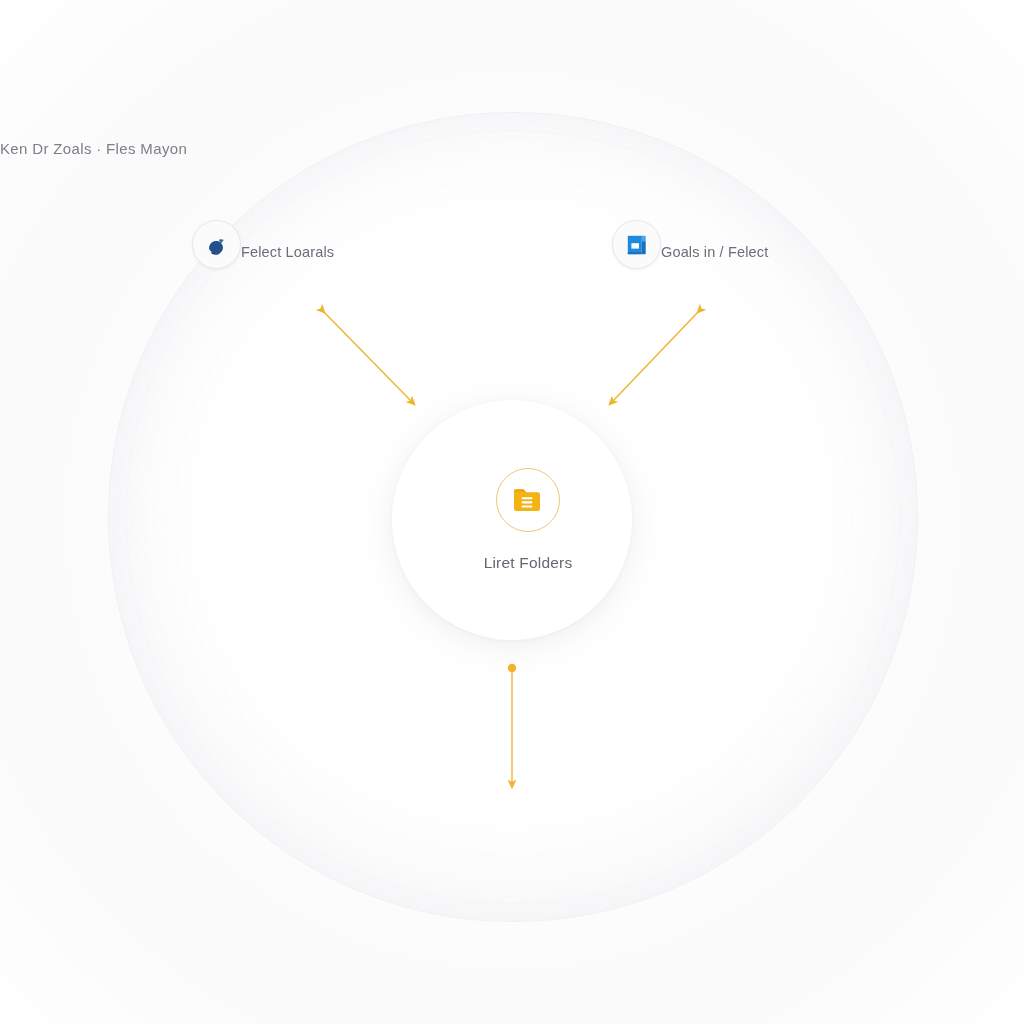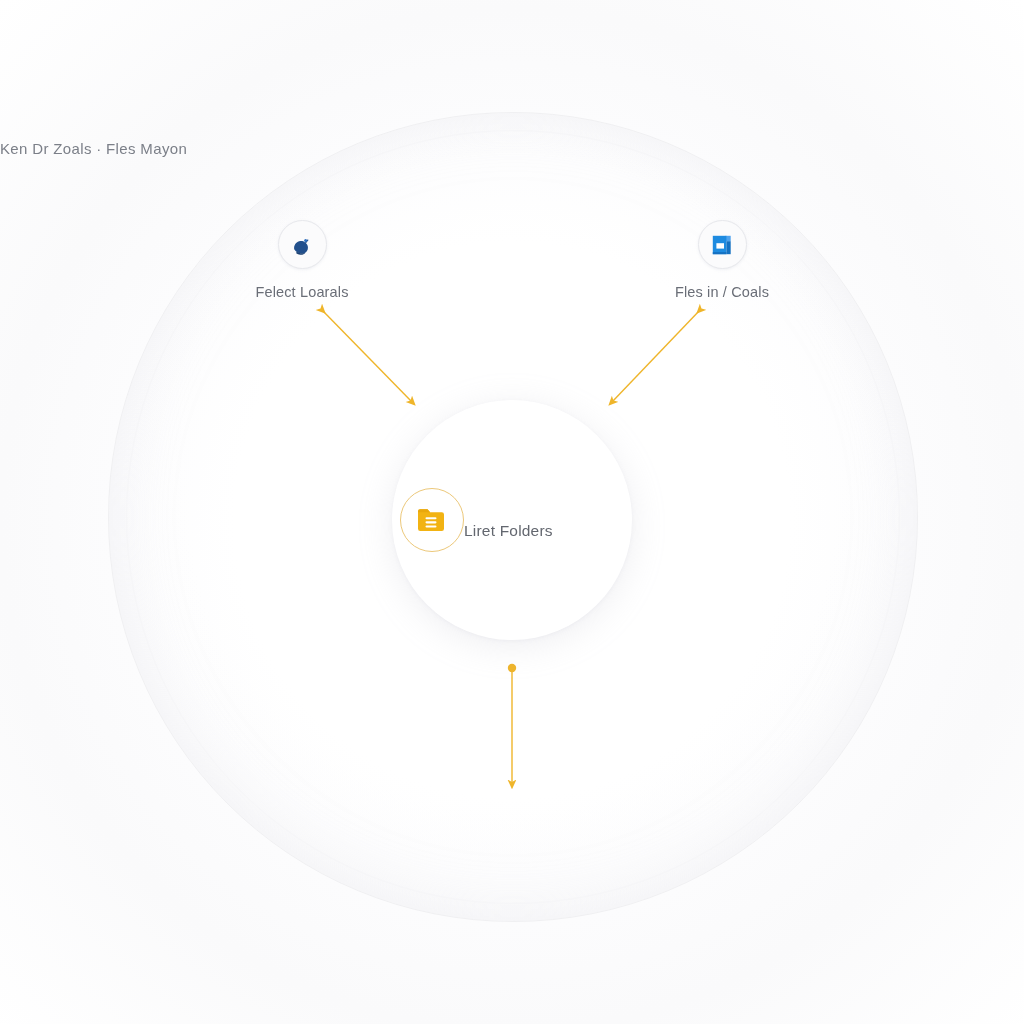--- a/index.html
+++ b/index.html
@@ -48,25 +48,27 @@
     left: 392px;
     top: 400px;
     width: 240px;
     height: 240px;
     border-radius: 50%;
     background: #ffffff;
     box-shadow: 0 6px 34px rgba(180,184,196,0.22), 0 1px 4px rgba(180,184,196,0.12);
   }
   .hub-inner {
     position: absolute;
-    left: 8px; top: 0;
+    left: 16px; top: 0;
     width: 240px;
     height: 240px;
     display: flex;
-    align-items: center;
+    flex-direction: column;
+    align-items: center;
+    justify-content: center;
   }
   .hub-icon-ring {
     width: 62px;
     height: 62px;
     border-radius: 50%;
     border: 1px solid #ecc87a;
     display: flex;
     align-items: center;
     justify-content: center;
     background: #ffffff;
@@ -76,21 +78,20 @@
     font-size: 15.5px;
     color: #63676f;
     letter-spacing: 0.2px;
     white-space: nowrap;
   }
 
   
   .node {
     position: absolute;
     display: flex;
-    flex-direction: column;
     align-items: center;
     width: 220px;
   }
   .node-circle {
     width: 47px;
     height: 47px;
     border-radius: 50%;
     background: #fbfbfc;
     border: 1px solid #e7e8ec;
     display: flex;
@@ -193,17 +194,17 @@
   <div class="node" id="node-right">
     <div class="node-circle">
       <svg width="26" height="26" viewBox="0 0 26 26">
         <path d="M16.5 3.8h5.2v5.4h-5.2Z" fill="#4FA3EE"></path>
         <path d="M3.8 3.8h13.6v18.4H3.8Z" fill="#1E8BE0"></path>
         <path d="M17.4 9.2h4.3v13H17.4Z" fill="#1571C2"></path>
         <rect x="7.4" y="11.2" width="7.6" height="5.4" fill="#ffffff"></rect>
         <path d="M3.8 20.1h13.6v2.1H3.8Z" fill="#1571C2"></path>
       </svg>
     </div>
-    <div class="node-label">Fles in / Coals</div>
+    <div class="node-label">Goals in / Felect</div>
   </div>
 
 
 </div>
 
 </body></html>

